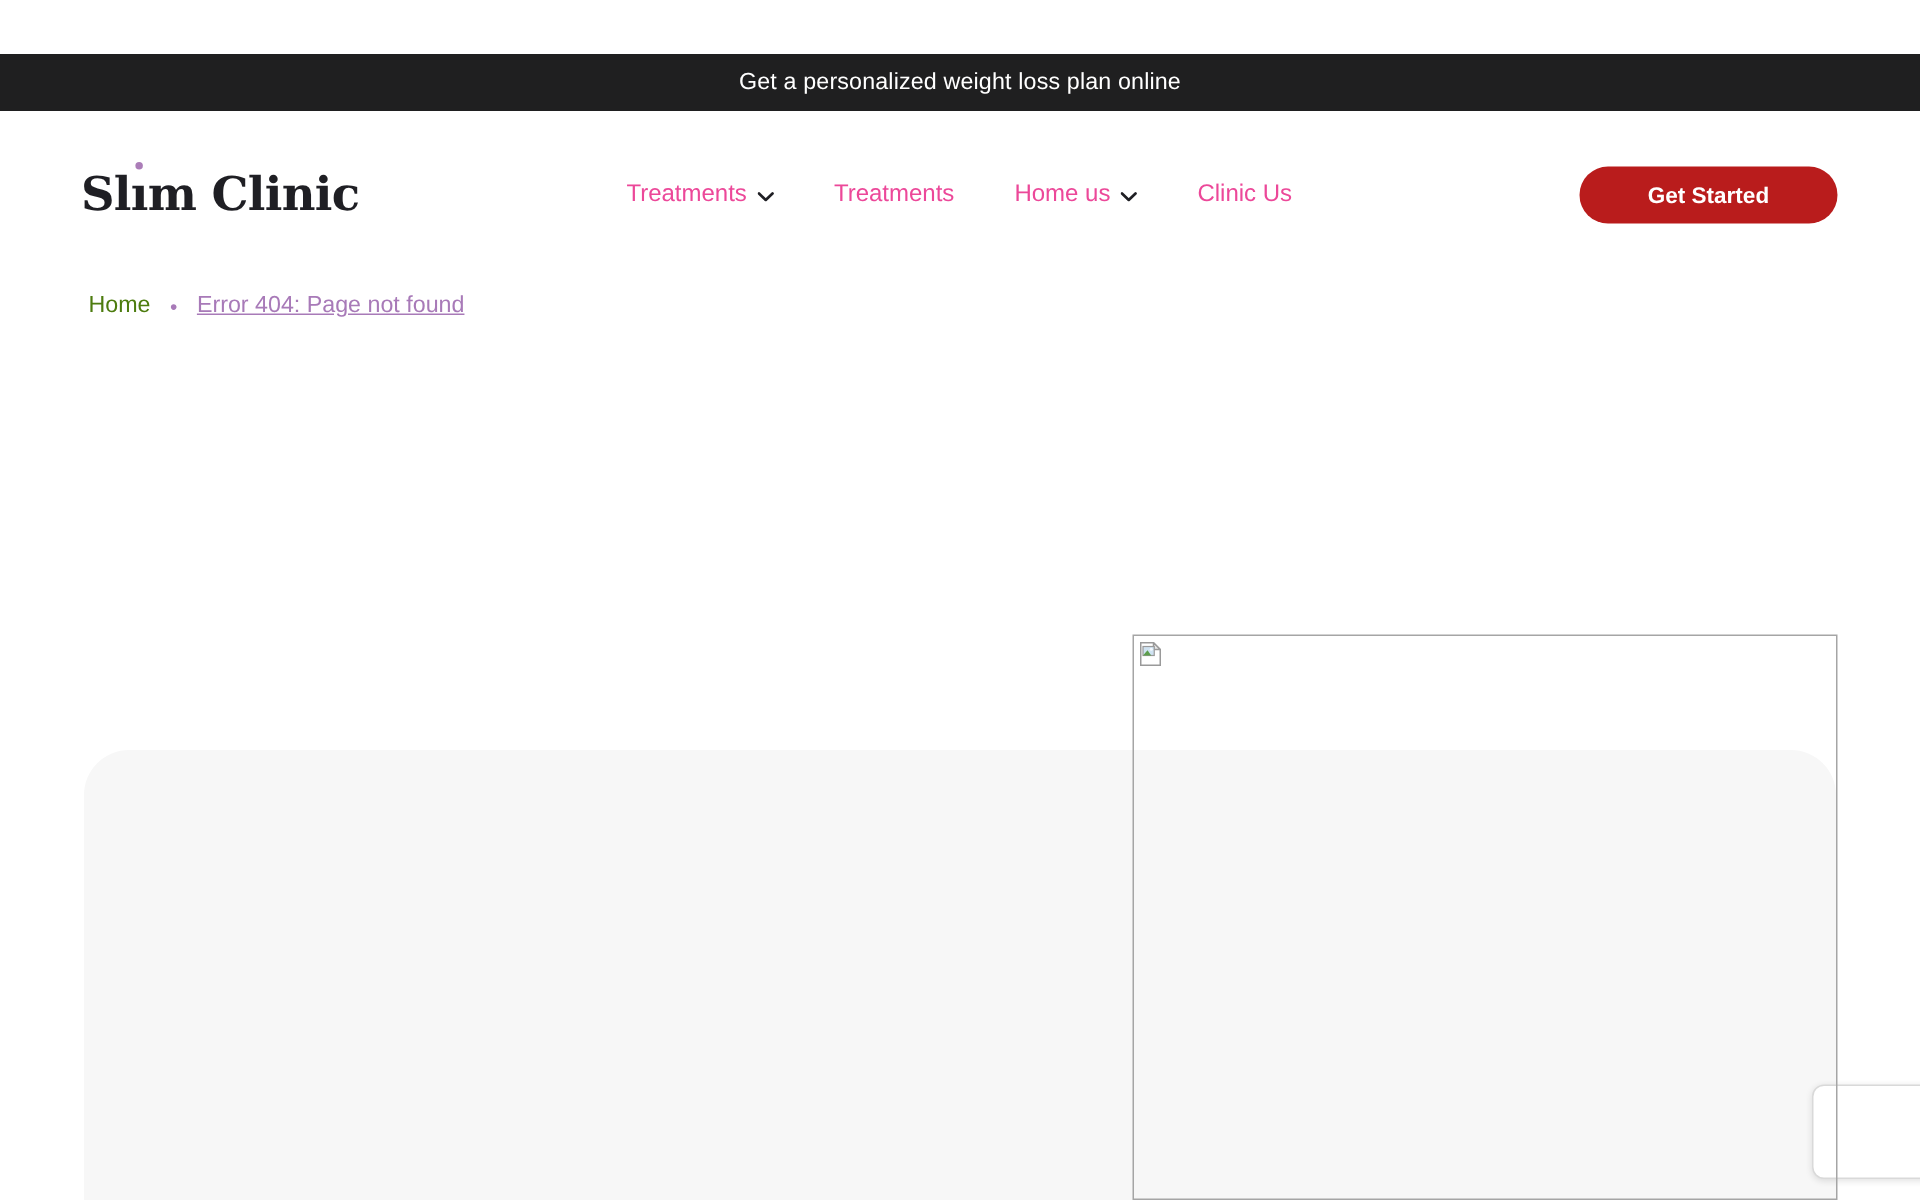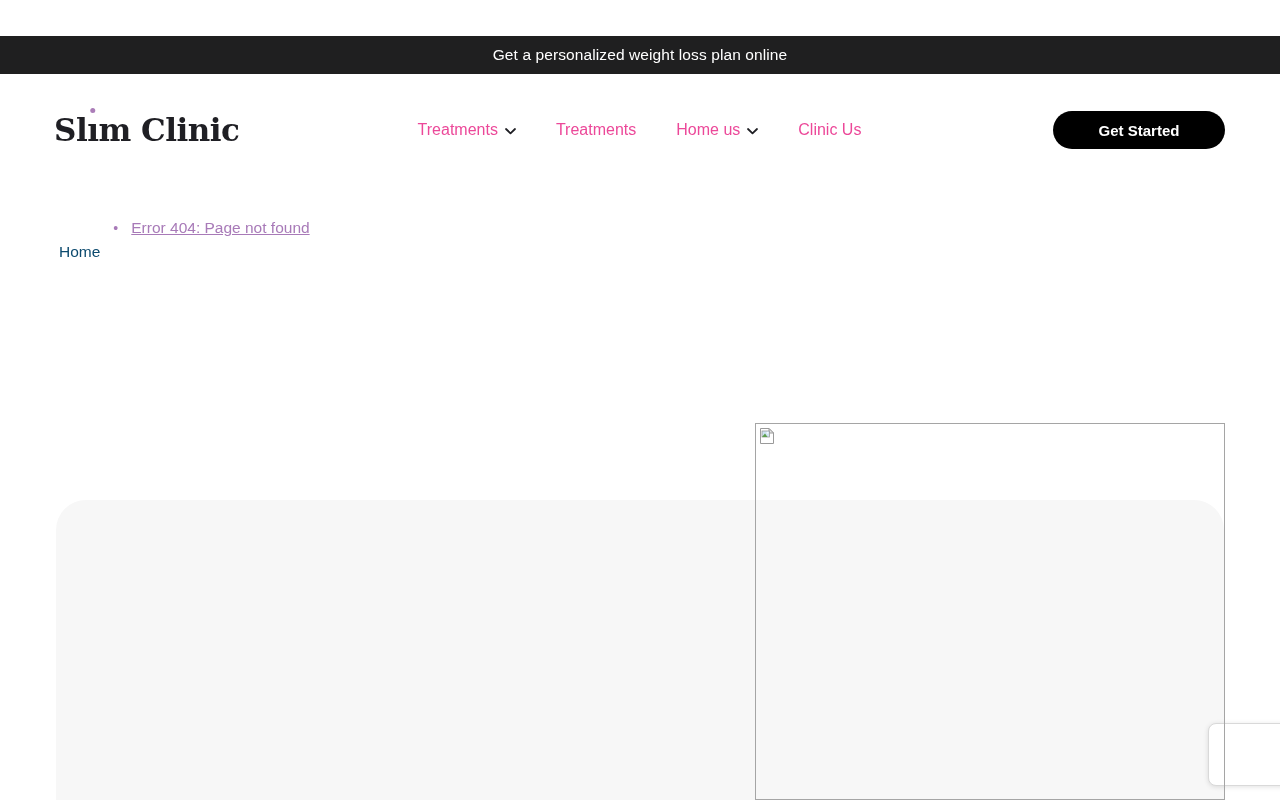--- a/index.html
+++ b/index.html
@@ -72,42 +72,42 @@
     font-size: 16px;
     font-weight: 500;
     color: #ec4899;
     cursor: pointer;
     white-space: nowrap;
   }
   .chevron { display: inline-flex; margin-top: 2px; }
 
   .cta-wrap { flex: 0 0 auto; width: 186px; display: flex; justify-content: flex-end; }
   .cta-button {
-    background: #000000;
+    background: #b91c1c;
     color: #ffffff;
     border: none;
     border-radius: 20px;
     height: 38px;
     width: 172px;
     font-family: "Liberation Sans", sans-serif;
     font-size: 15px;
     font-weight: 700;
     cursor: pointer;
   }
 
   
   .breadcrumb {
     display: flex;
     align-items: center;
     gap: 13px;
     padding-left: 59px;
     margin-top: 46px;
     font-size: 15.5px;
   }
-  .crumb-home { color: #0c4a6e; font-weight: 500; cursor: pointer; margin-top: 48px; }
+  .crumb-home { color: #4d7c0f; font-weight: 500; cursor: pointer; }
   .crumb-sep { color: #a87ab8; font-size: 14px; line-height: 1; }
   .crumb-current { color: #a87ab8; font-weight: 500; text-decoration: underline; }
 
   
   .content-section {
     position: absolute;
     left: 56px;
     top: 500px;
     width: 1168px;
     height: 300px;

